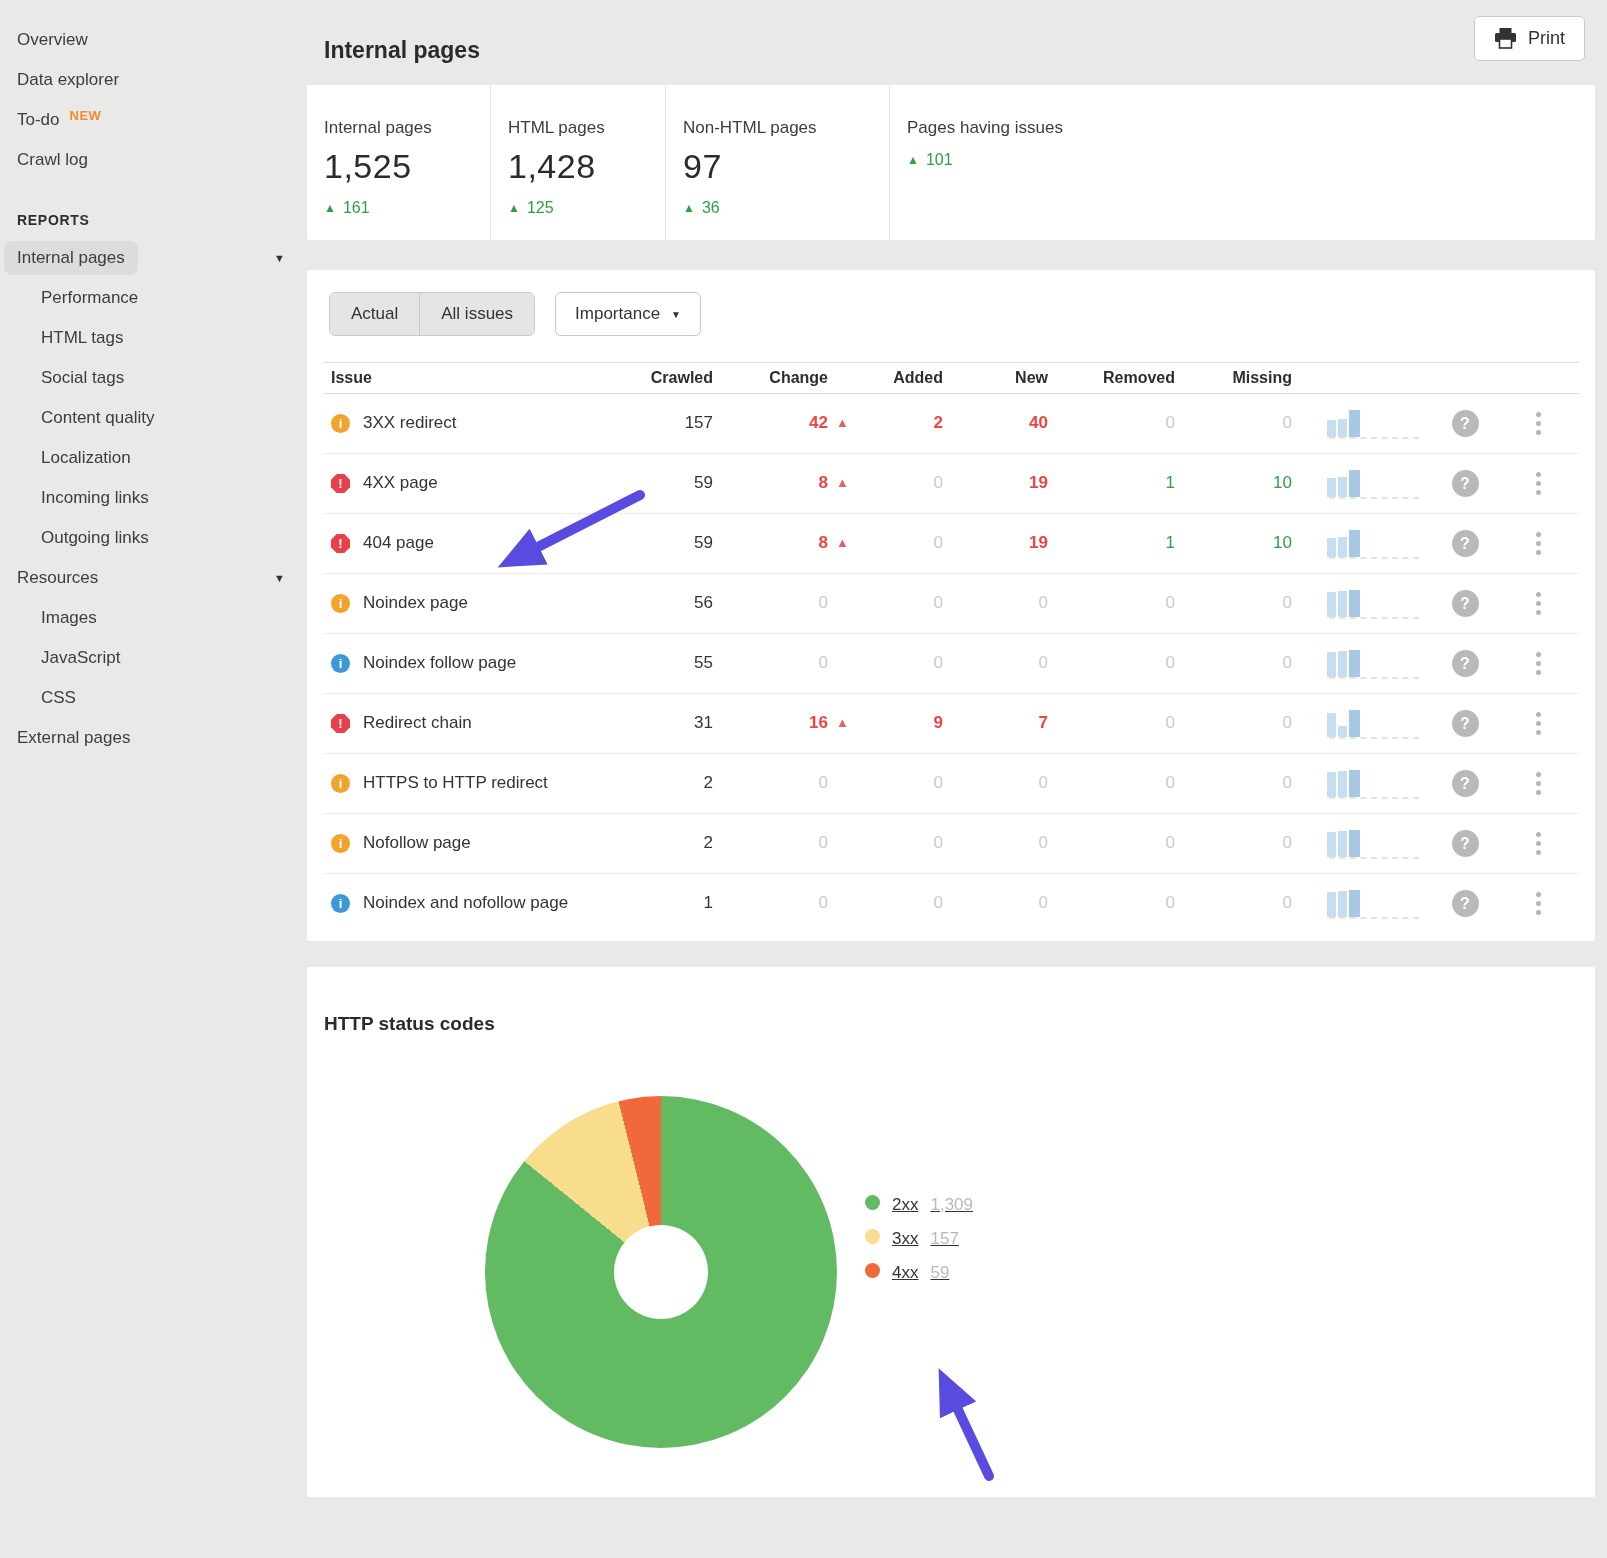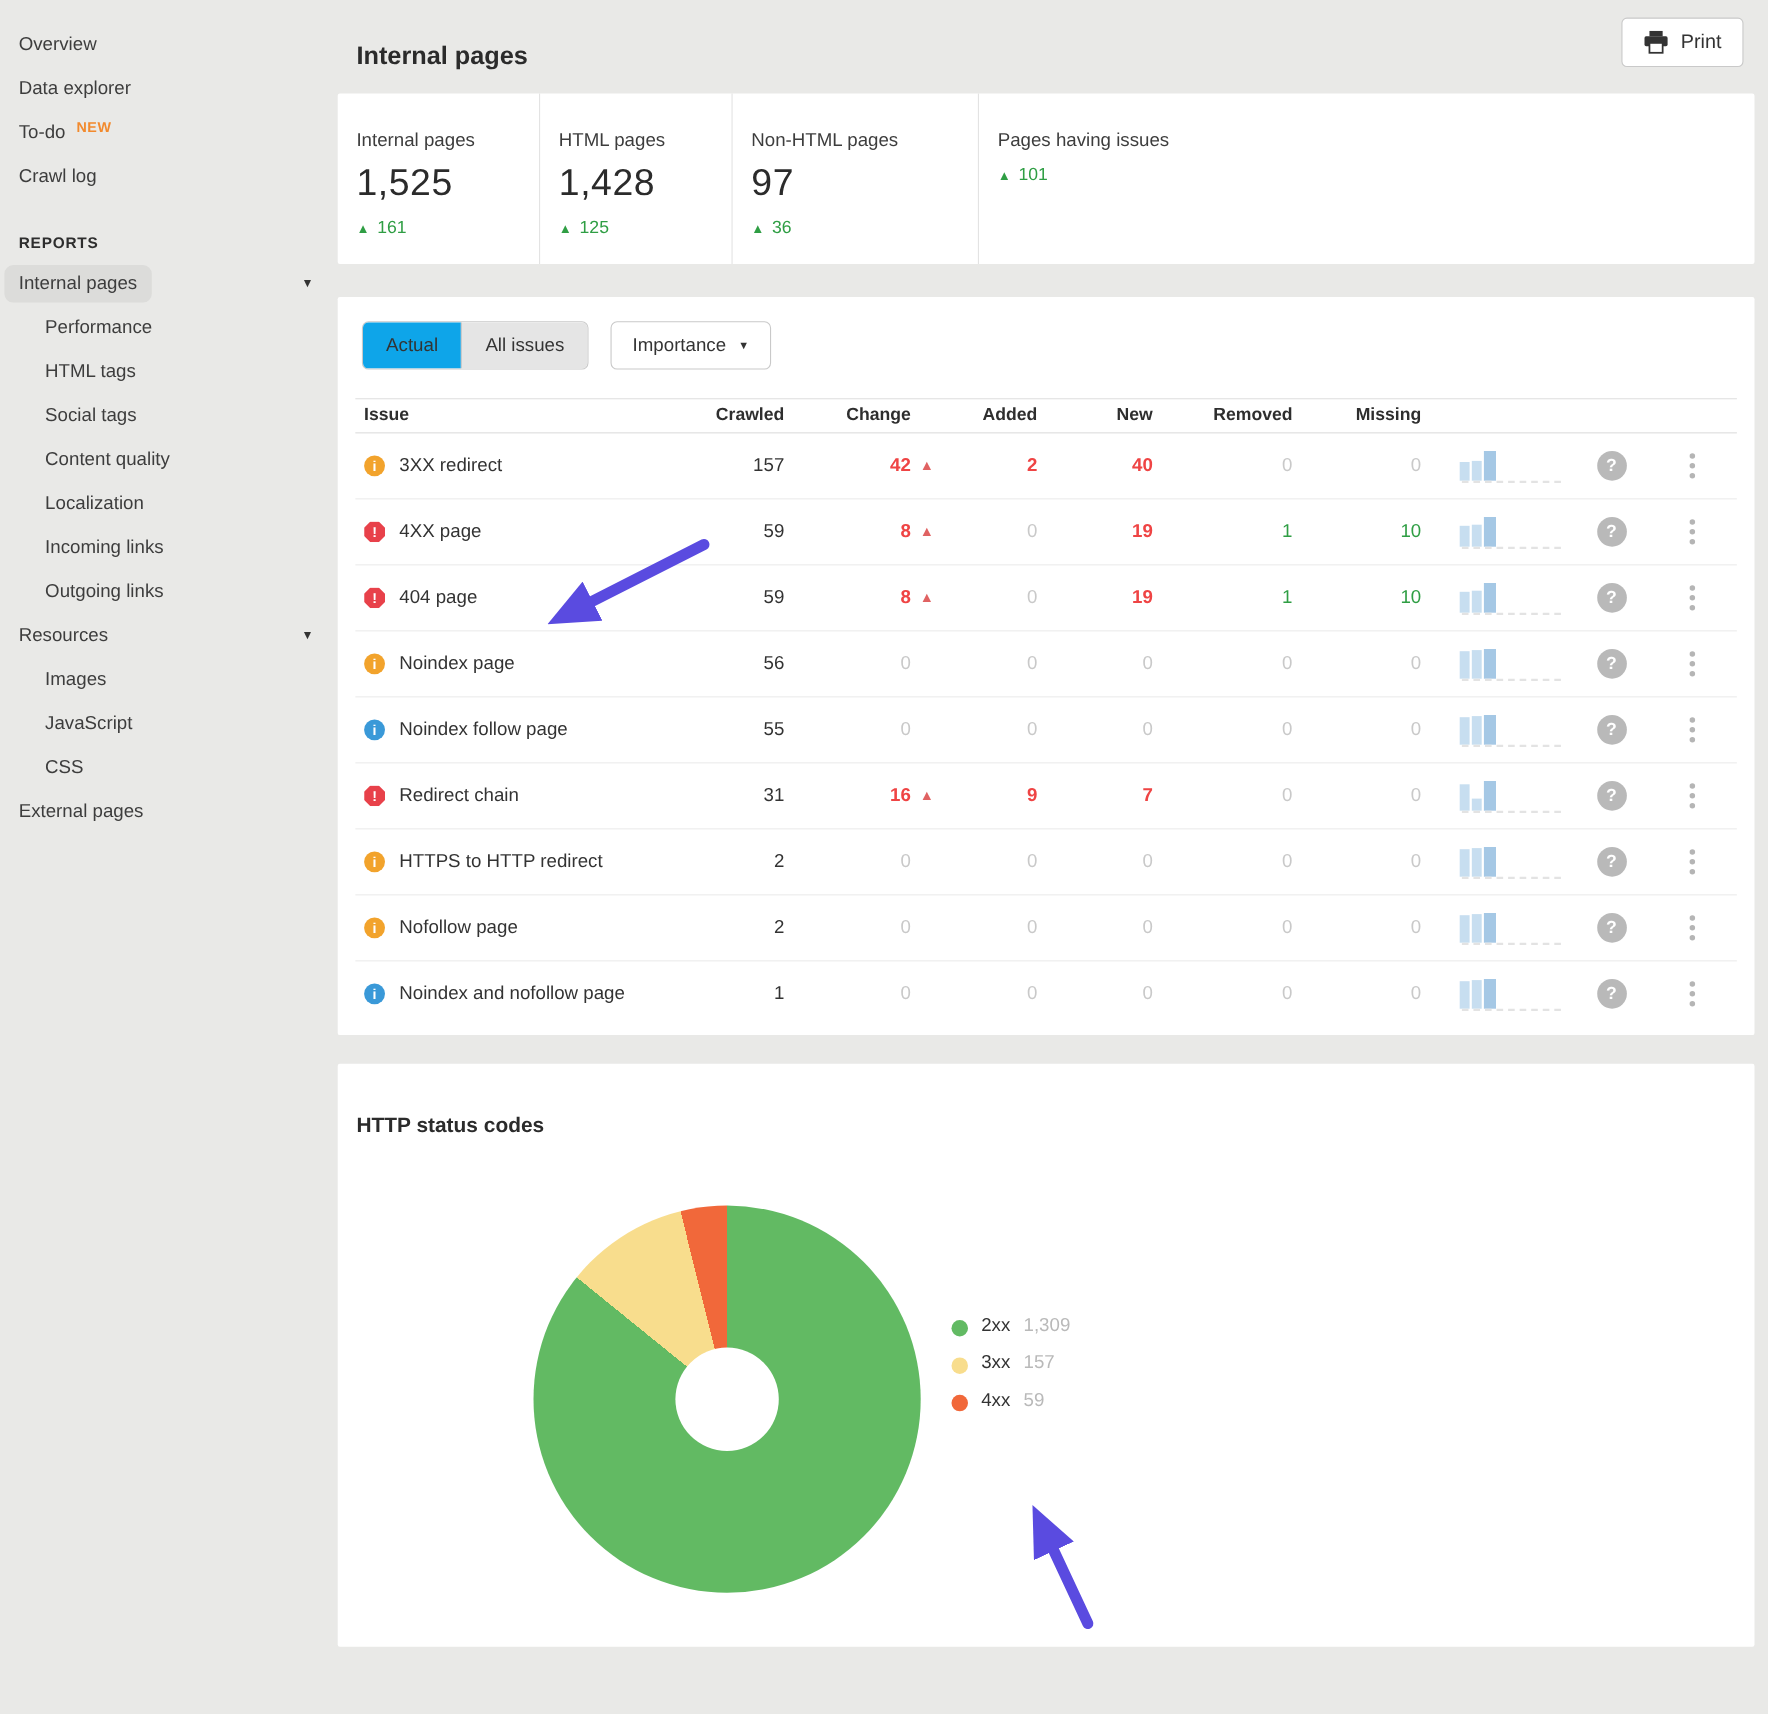--- a/index.html
+++ b/index.html
@@ -45,21 +45,21 @@
   .stat-delta { margin-top:13px; font-size:16px; color:#2f9e44; display:flex; align-items:center; gap:7px; }
   .tri-up { font-size:12px; }
 
   
   .table-panel { margin-top:30px; padding:22px 16px 8px; }
   .filter-row { display:flex; gap:20px; margin-bottom:26px; padding-left:6px; }
   .seg-group { display:flex; border:1px solid #c9c9c9; border-radius:6px; overflow:hidden; height:44px; }
   .seg { font-size:17px; padding:0 21px; background:#e5e5e5; border:none; color:#333;
     font-family:inherit; cursor:pointer; }
   .seg + .seg { border-left:1px solid #c9c9c9; }
-  .seg.active { background:#0ea5e9; }
+  .seg.active { background:#e5e5e5; }
   .importance-btn { height:44px; padding:0 19px; display:flex; align-items:center; gap:11px;
     background:#fff; border:1px solid #c9c9c9; border-radius:6px; font-size:17px; color:#333;
     font-family:inherit; cursor:pointer; }
   .importance-caret { font-size:10px; color:#333; }
 
   .grid-row { display:grid; align-items:center;
     grid-template-columns:290px 100px 137px 93px 105px 127px 117px 140px 66px 1fr; }
   .thead { height:32px; border-top:1px solid #e0e0e0; border-bottom:1px solid #ddd;
     font-size:16px; font-weight:bold; color:#2e2e2e; }
   .hcell { text-align:right; }
@@ -90,21 +90,21 @@
   .kebab { display:flex; flex-direction:column; gap:4px; align-items:center; padding:2px 6px; cursor:pointer; }
   .kebab .dot { width:5px; height:5px; border-radius:50%; background:#b5b5b5; }
 
   
   .chart-panel { margin-top:26px; height:530px; position:relative; }
   .chart-title { position:absolute; left:17px; top:30px; font-size:19px; font-weight:bold; color:#2b2b2b; }
   .donut { position:absolute; left:178px; top:129px; width:352px; height:352px; border-radius:50%; }
   .donut::after { content:""; position:absolute; left:50%; top:50%; width:94px; height:94px;
     margin:-47px 0 0 -47px; background:#fff; border-radius:50%; }
   .legend { position:absolute; left:558px; top:228px; display:flex; flex-direction:column; gap:14px; }
-  .legend-row { display:flex; align-items:flex-end; gap:12px; font-size:17px; height:20px; cursor:pointer; }
+  .legend-row { display:flex; align-items:flex-start; gap:12px; font-size:17px; height:20px; cursor:pointer;text-decoration:underline; }
   .legend-dot { width:15px; height:15px; border-radius:50%; flex:none; }
   .legend-label { color:#333; }
   .legend-value { color:#b9b9b9; }
 
   
   .annotations { position:absolute; left:0; top:0; z-index:9; pointer-events:none; }
 </style>
 </head>
 <body>
 

